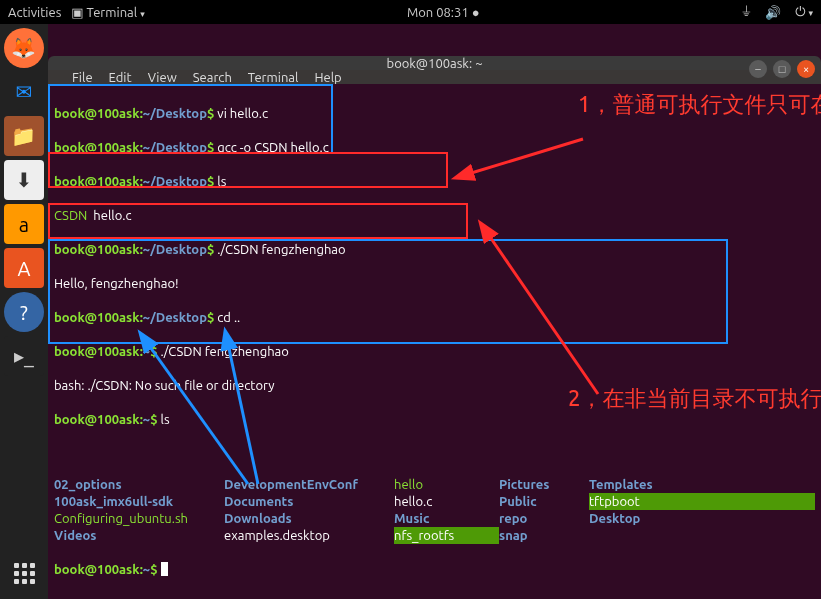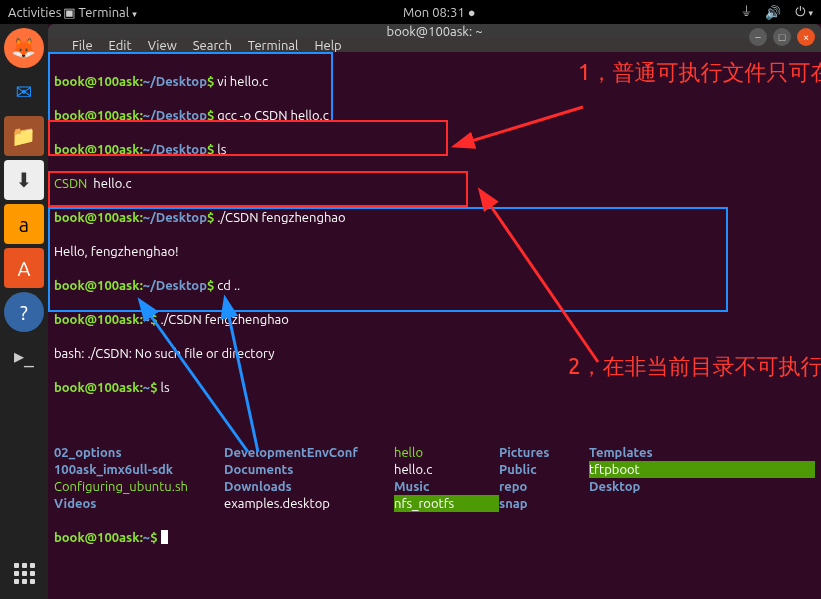--- a/index.html
+++ b/index.html
@@ -1,34 +1,34 @@
 <!DOCTYPE html>
 <html><head>
 <meta charset="utf-8">
 <style>
 * { margin:0; padding:0; box-sizing:border-box; font-family:"Ubuntu",sans-serif; }
 body { width:821px; height:599px; background:#1a1a1a; overflow:hidden; position:relative; }
 
 
 .topbar { height:24px; background:#000; color:#ccc; display:flex; align-items:center; font-size:13px; padding:0 8px; }
-.topbar .left { display:flex; gap:2px; align-items:center; }
+.topbar .left { display:flex; gap:10px; align-items:center; }
 .topbar .center { flex:1; text-align:center; }
 .topbar .right { display:flex; gap:14px; align-items:center; }
 .tri-down::after { content:"▾"; font-size:9px; margin-left:3px; }
 
 
 .dock { position:absolute; left:0; top:24px; bottom:0; width:48px; background:rgba(40,40,40,0.6); display:flex; flex-direction:column; align-items:center; padding-top:4px; gap:4px; }
 .dock-item { width:40px; height:40px; border-radius:4px; display:flex; align-items:center; justify-content:center; font-size:20px; }
 .apps-btn { position:absolute; bottom:6px; left:4px; width:40px; height:40px; display:flex; align-items:center; justify-content:center; }
 .apps-grid { display:grid; grid-template-columns:repeat(3,5px); grid-template-rows:repeat(3,5px); gap:3px; }
 .apps-grid span { width:5px; height:5px; background:#ddd; border-radius:1px; }
 
 
 .termwin { position:absolute; left:48px; top:24px; right:0; bottom:0; background:#300a24; display:flex; flex-direction:column; }
-.titlebar { height:28px; background:#3a3a3a; color:#ddd; display:flex; align-items:center; justify-content:center; font-size:13px; position:relative; border-radius:6px 6px 0 0; }
+.titlebar { height:28px; background:#3a3a3a; color:#ddd; display:flex; align-items:center; justify-content:center; font-size:13px; position:relative; border-radius:6px 6px 0 0;margin-top:32px; }
 .winbtns { position:absolute; right:6px; top:4px; display:flex; gap:6px; }
 .winbtn { width:18px; height:18px; border-radius:9px; display:flex; align-items:center; justify-content:center; font-size:11px; }
 .min { background:#5a5a5a; color:#ccc; } .max { background:#5a5a5a; color:#ccc; } .close { background:#e95420; color:#fff; }
 .menubar { height:24px; background:#3a3736; color:#ddd; display:flex; align-items:center; gap:16px; padding:0 24px; font-size:13px; }
 
 
 .term { flex:1; background:#300a24; color:#fff; font-family:"Ubuntu Mono","DejaVu Sans Mono",monospace; font-size:13px; line-height:17px; padding:4px 6px; position:relative; white-space:pre; }
 .prompt-user { color:#8ae234; font-weight:bold; }
 .prompt-path { color:#729fcf; font-weight:bold; }
 .dir { color:#729fcf; font-weight:bold; }

